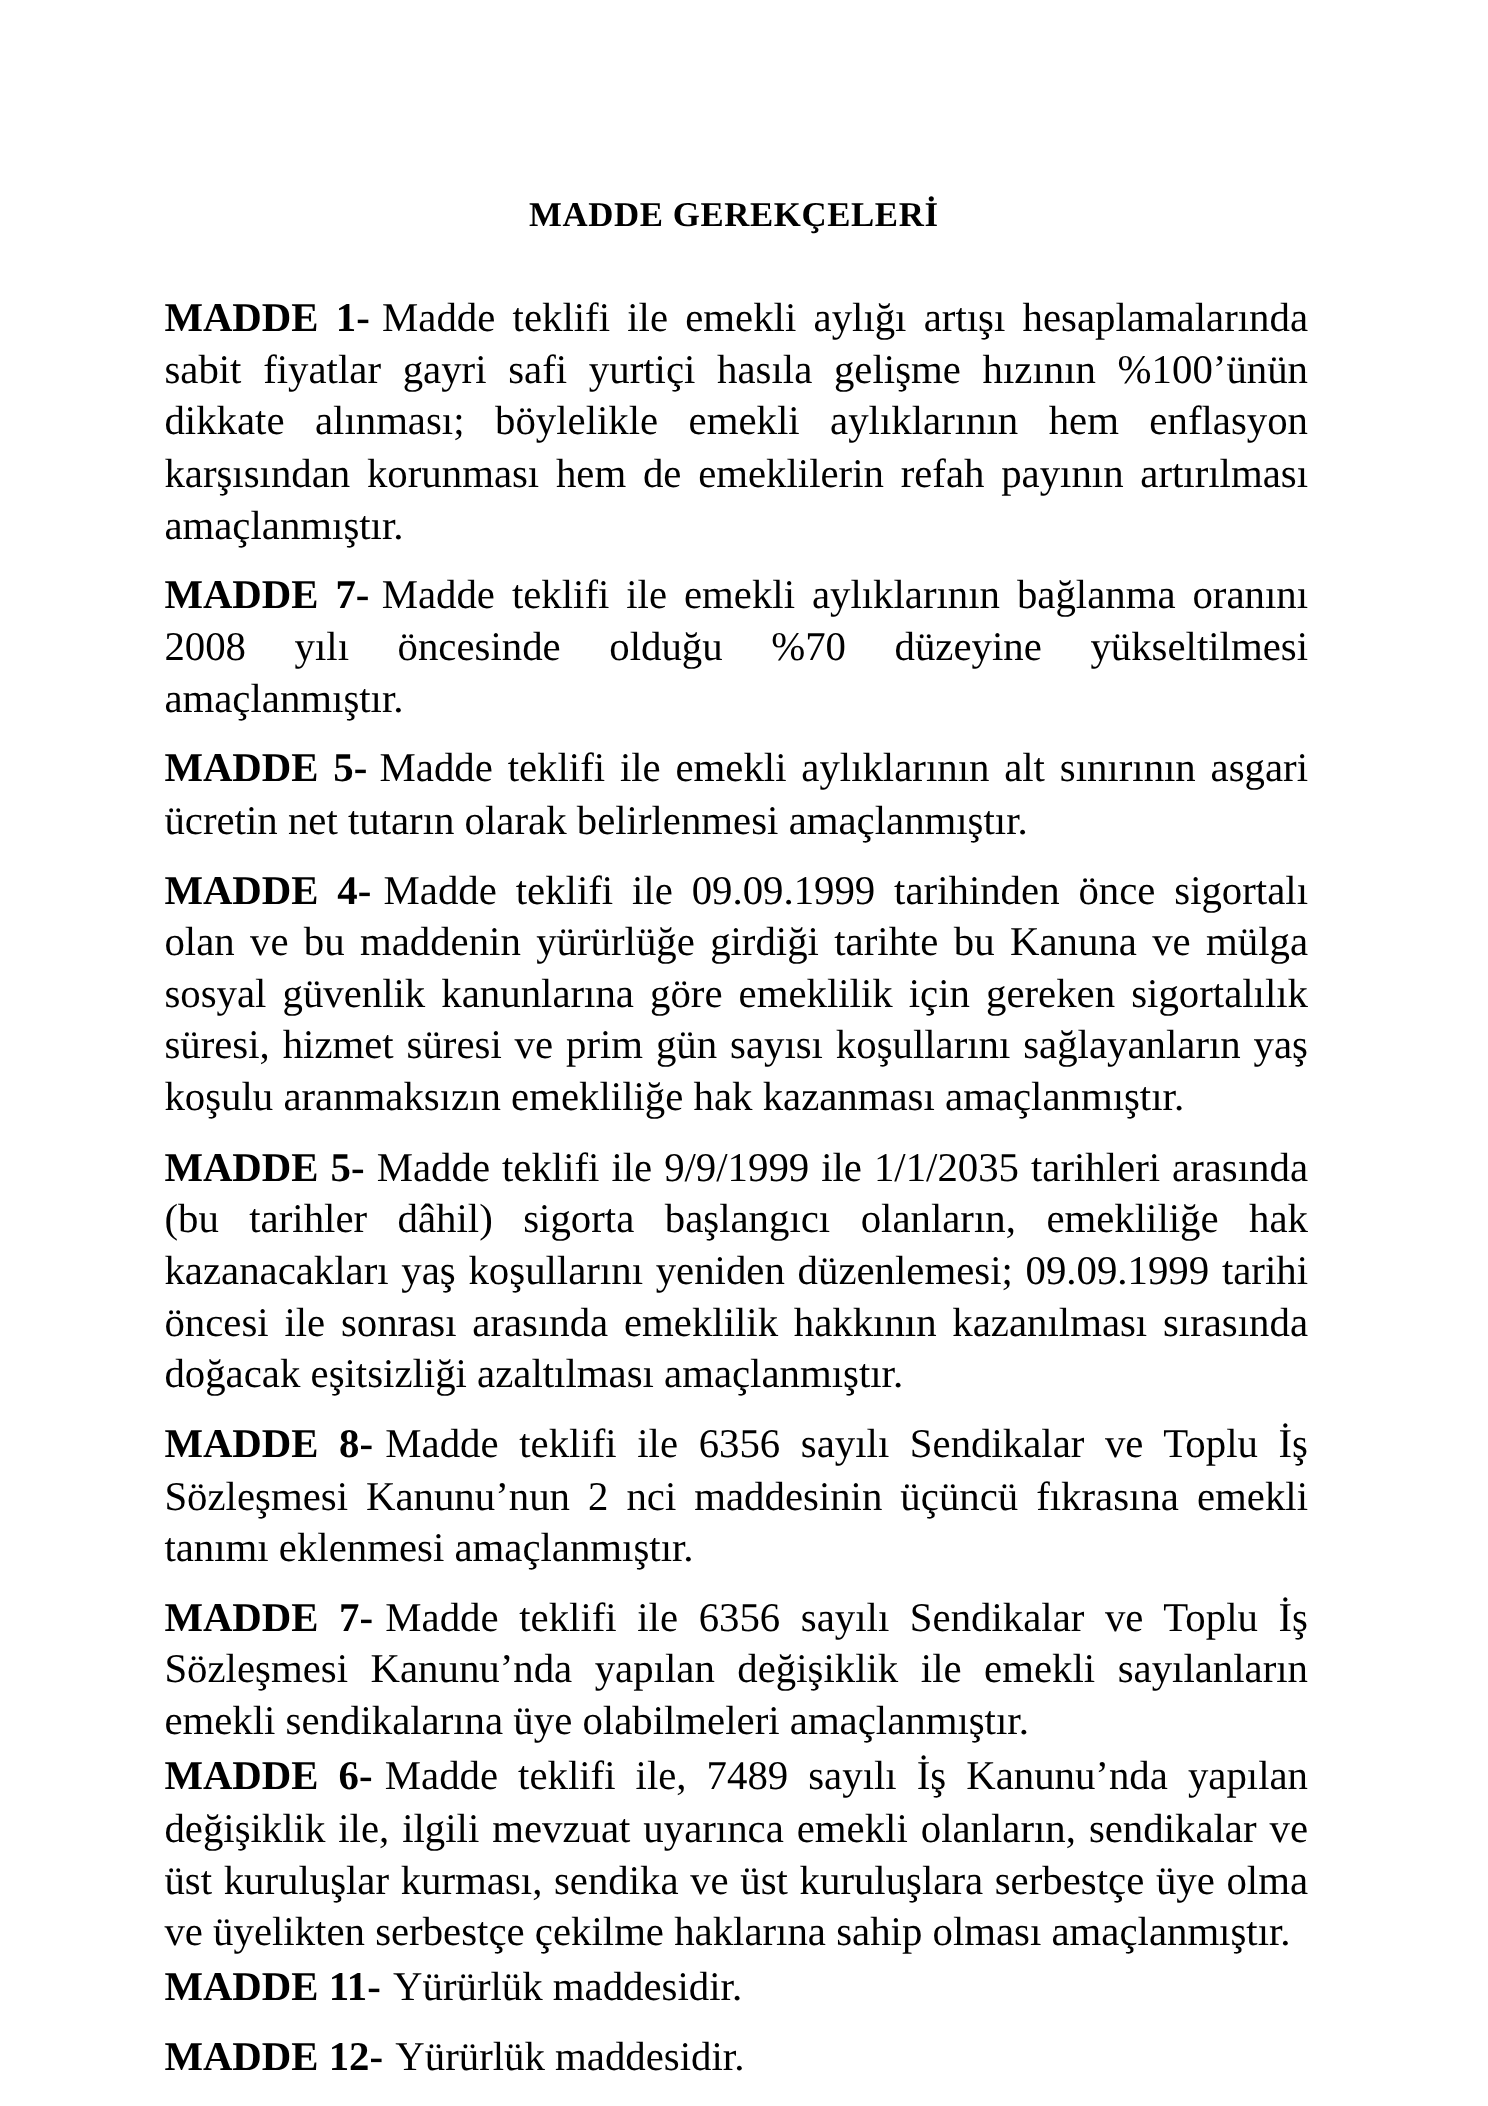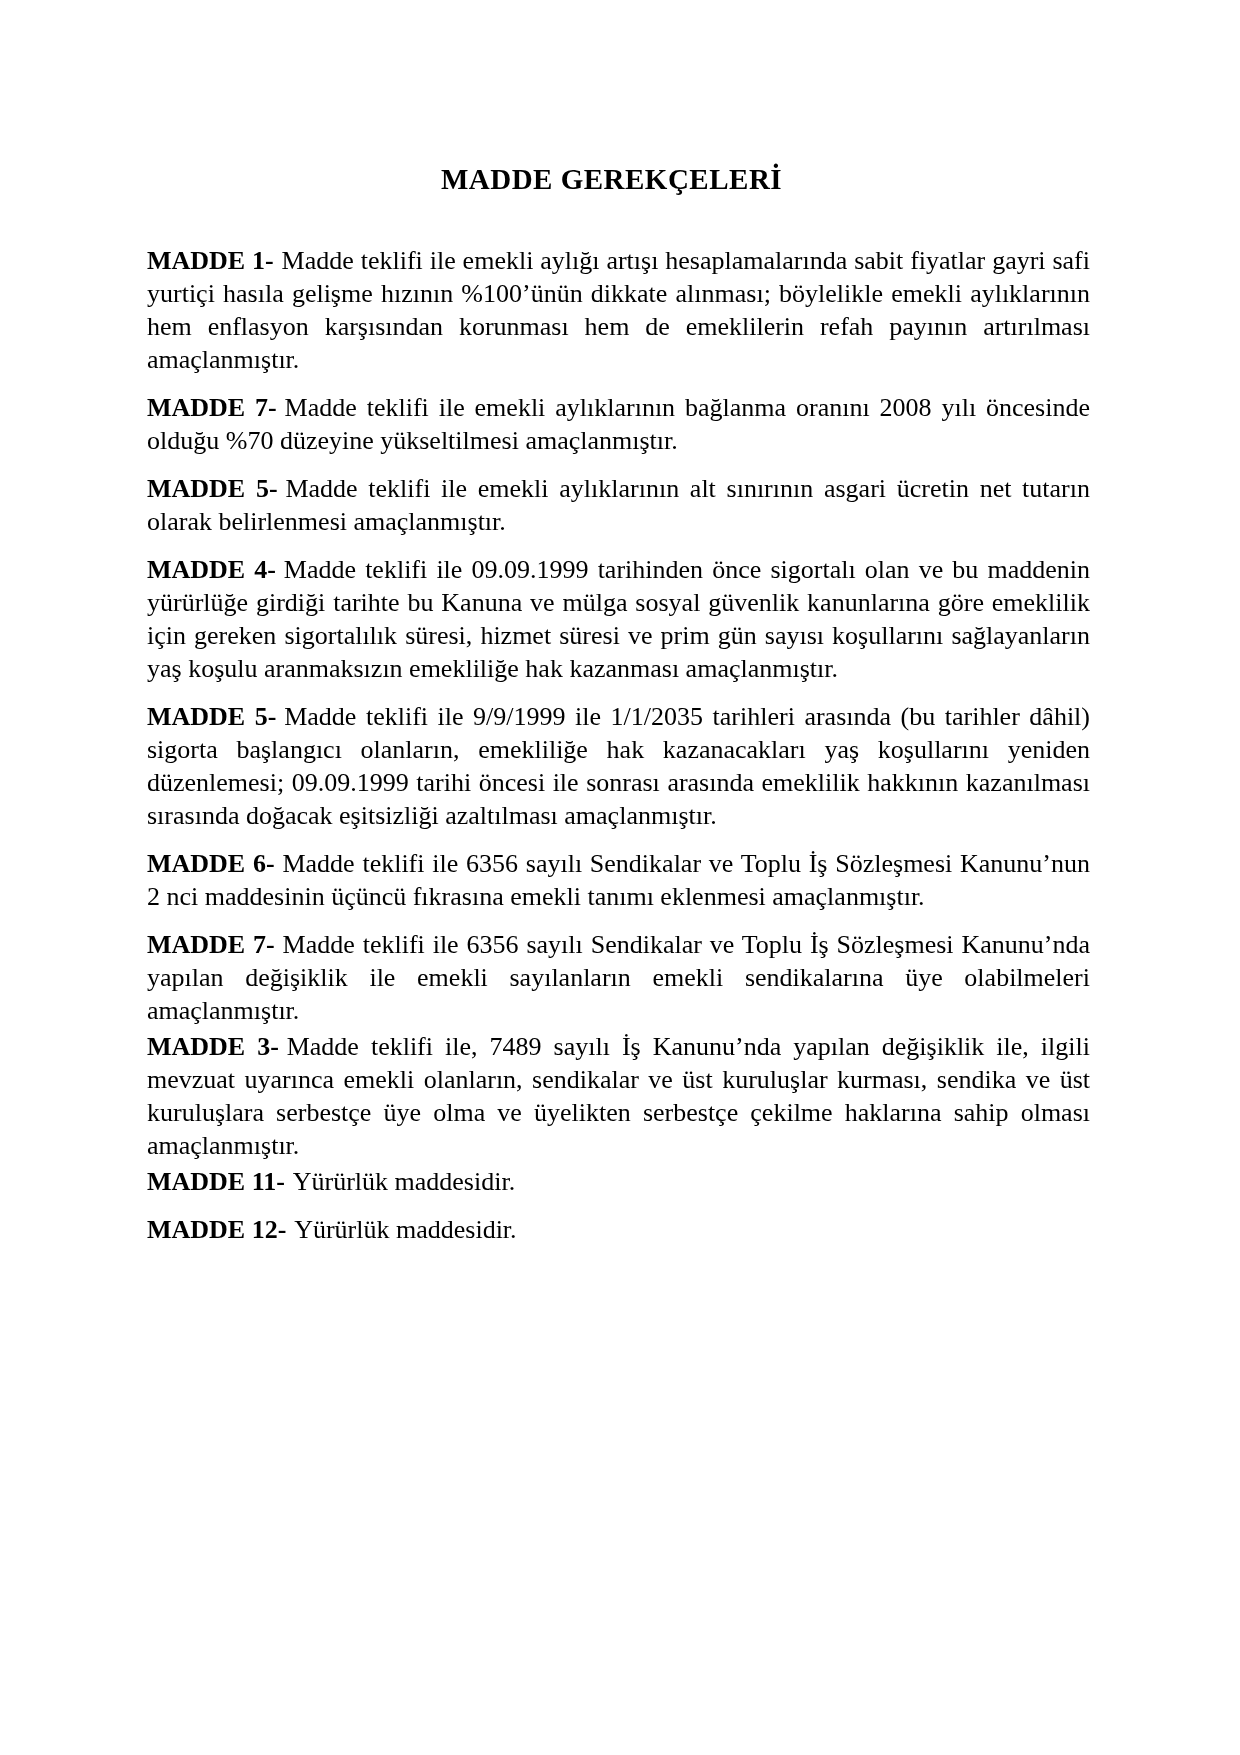--- a/index.html
+++ b/index.html
@@ -24,24 +24,24 @@
     border-radius: 13px;
   }
   .doc-title {
     text-align: center;
     font-size: 29px;
     font-weight: bold;
     margin: 0 0 48px 0;
     letter-spacing: 0.5px;
   }
   .article {
-    font-size: 26px;
+    font-size: 34px;
     line-height: 1.27;
     text-align: justify;
-    margin: 0 0 15px 14px;
+    margin: 0 0 15px 4px;
   }
   .article.tight {
     margin-bottom: 3px;
   }
   .article .label {
     font-weight: bold;
     margin-right: 0.30em;
   }
 </style>
 </head>
@@ -65,29 +65,29 @@
 
   <p class="article">
     <span class="label">MADDE 4-</span><span>Madde teklifi ile 09.09.1999 tarihinden önce sigortalı olan ve bu maddenin yürürlüğe girdiği tarihte bu Kanuna ve mülga sosyal güvenlik kanunlarına göre emeklilik için gereken sigortalılık süresi, hizmet süresi ve prim gün sayısı koşullarını sağlayanların yaş koşulu aranmaksızın emekliliğe hak kazanması amaçlanmıştır.</span>
   </p>
 
   <p class="article">
     <span class="label">MADDE 5-</span><span>Madde teklifi ile 9/9/1999 ile 1/1/2035 tarihleri arasında (bu tarihler dâhil) sigorta başlangıcı olanların, emekliliğe hak kazanacakları yaş koşullarını yeniden düzenlemesi; 09.09.1999 tarihi öncesi ile sonrası arasında emeklilik hakkının kazanılması sırasında doğacak eşitsizliği azaltılması amaçlanmıştır.</span>
   </p>
 
   <p class="article">
-    <span class="label">MADDE 6-</span><span>Madde teklifi ile 6356 sayılı Sendikalar ve Toplu İş Sözleşmesi Kanunu’nun 2 nci maddesinin üçüncü fıkrasına emekli tanımı eklenmesi amaçlanmıştır.</span>
+    <span class="label">MADDE 8-</span><span>Madde teklifi ile 6356 sayılı Sendikalar ve Toplu İş Sözleşmesi Kanunu’nun 2 nci maddesinin üçüncü fıkrasına emekli tanımı eklenmesi amaçlanmıştır.</span>
   </p>
 
   <p class="article tight">
     <span class="label">MADDE 7-</span><span>Madde teklifi ile 6356 sayılı Sendikalar ve Toplu İş Sözleşmesi Kanunu’nda yapılan değişiklik ile emekli sayılanların emekli sendikalarına üye olabilmeleri amaçlanmıştır.</span>
   </p>
 
   <p class="article tight">
-    <span class="label">MADDE 3-</span><span>Madde teklifi ile, 7489 sayılı İş Kanunu’nda yapılan değişiklik ile, ilgili mevzuat uyarınca emekli olanların, sendikalar ve üst kuruluşlar kurması, sendika ve üst kuruluşlara serbestçe üye olma ve üyelikten serbestçe çekilme haklarına sahip olması amaçlanmıştır.</span>
+    <span class="label">MADDE 6-</span><span>Madde teklifi ile, 7489 sayılı İş Kanunu’nda yapılan değişiklik ile, ilgili mevzuat uyarınca emekli olanların, sendikalar ve üst kuruluşlar kurması, sendika ve üst kuruluşlara serbestçe üye olma ve üyelikten serbestçe çekilme haklarına sahip olması amaçlanmıştır.</span>
   </p>
 
 
 
   <p class="article">
     <span class="label">MADDE 11-</span><span>Yürürlük maddesidir.</span>
   </p>
 
   <p class="article">
     <span class="label">MADDE 12-</span><span>Yürürlük maddesidir.</span>

